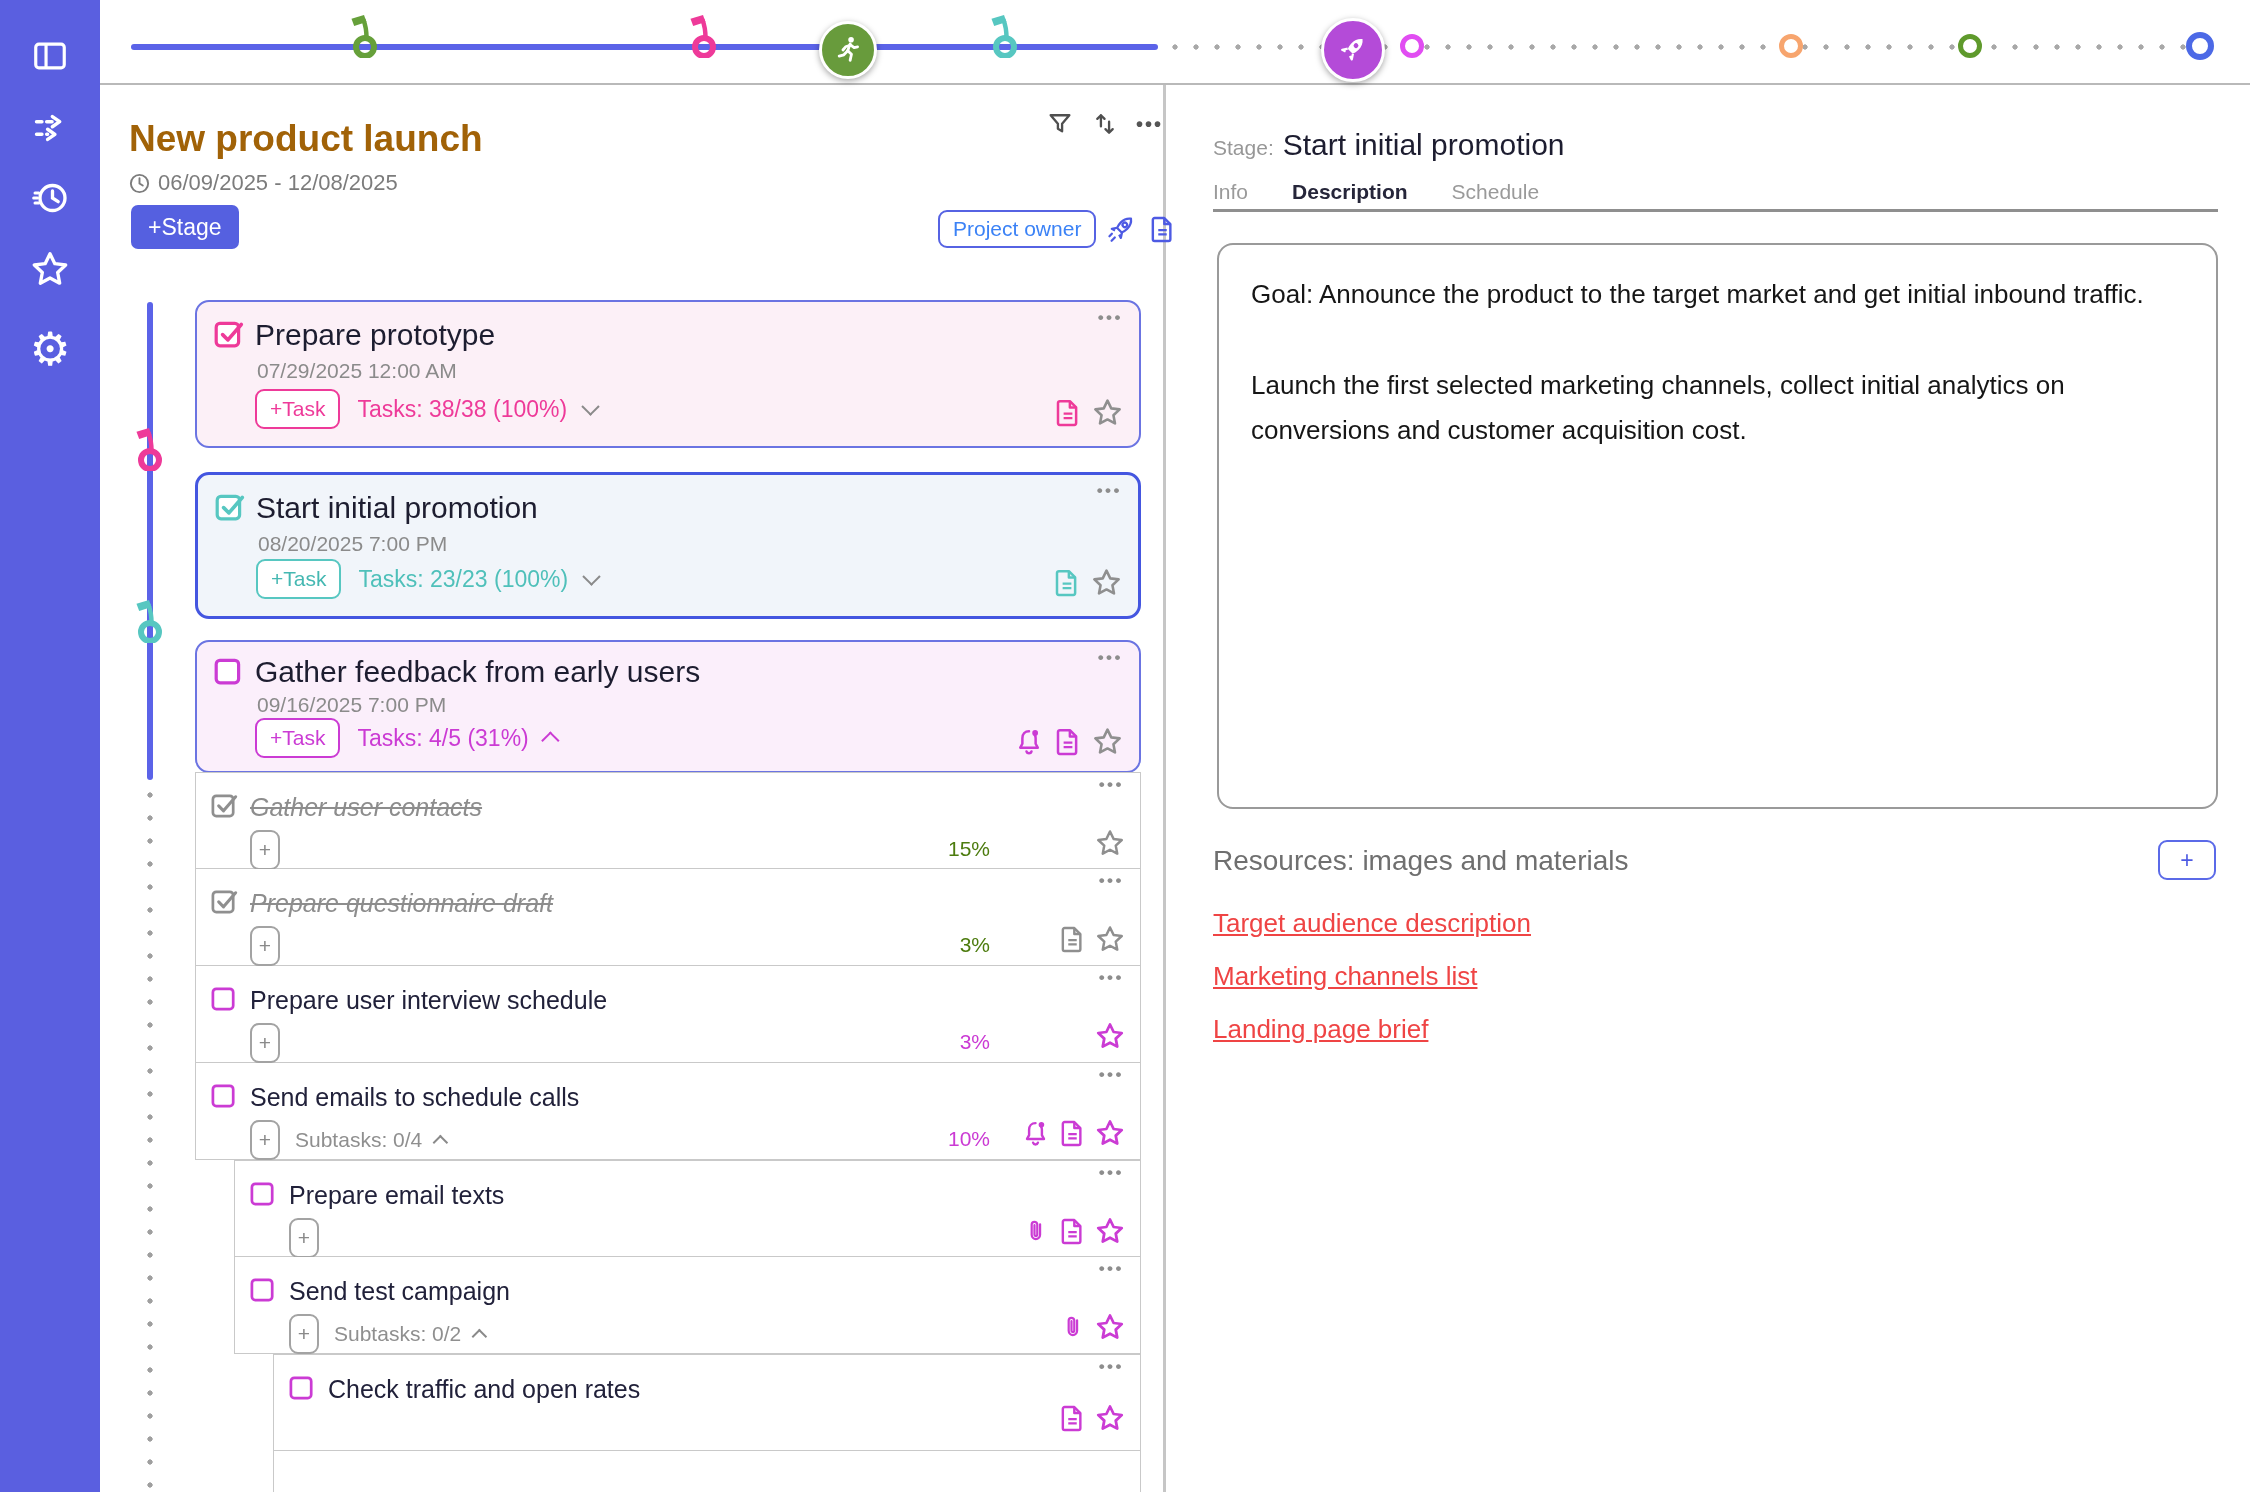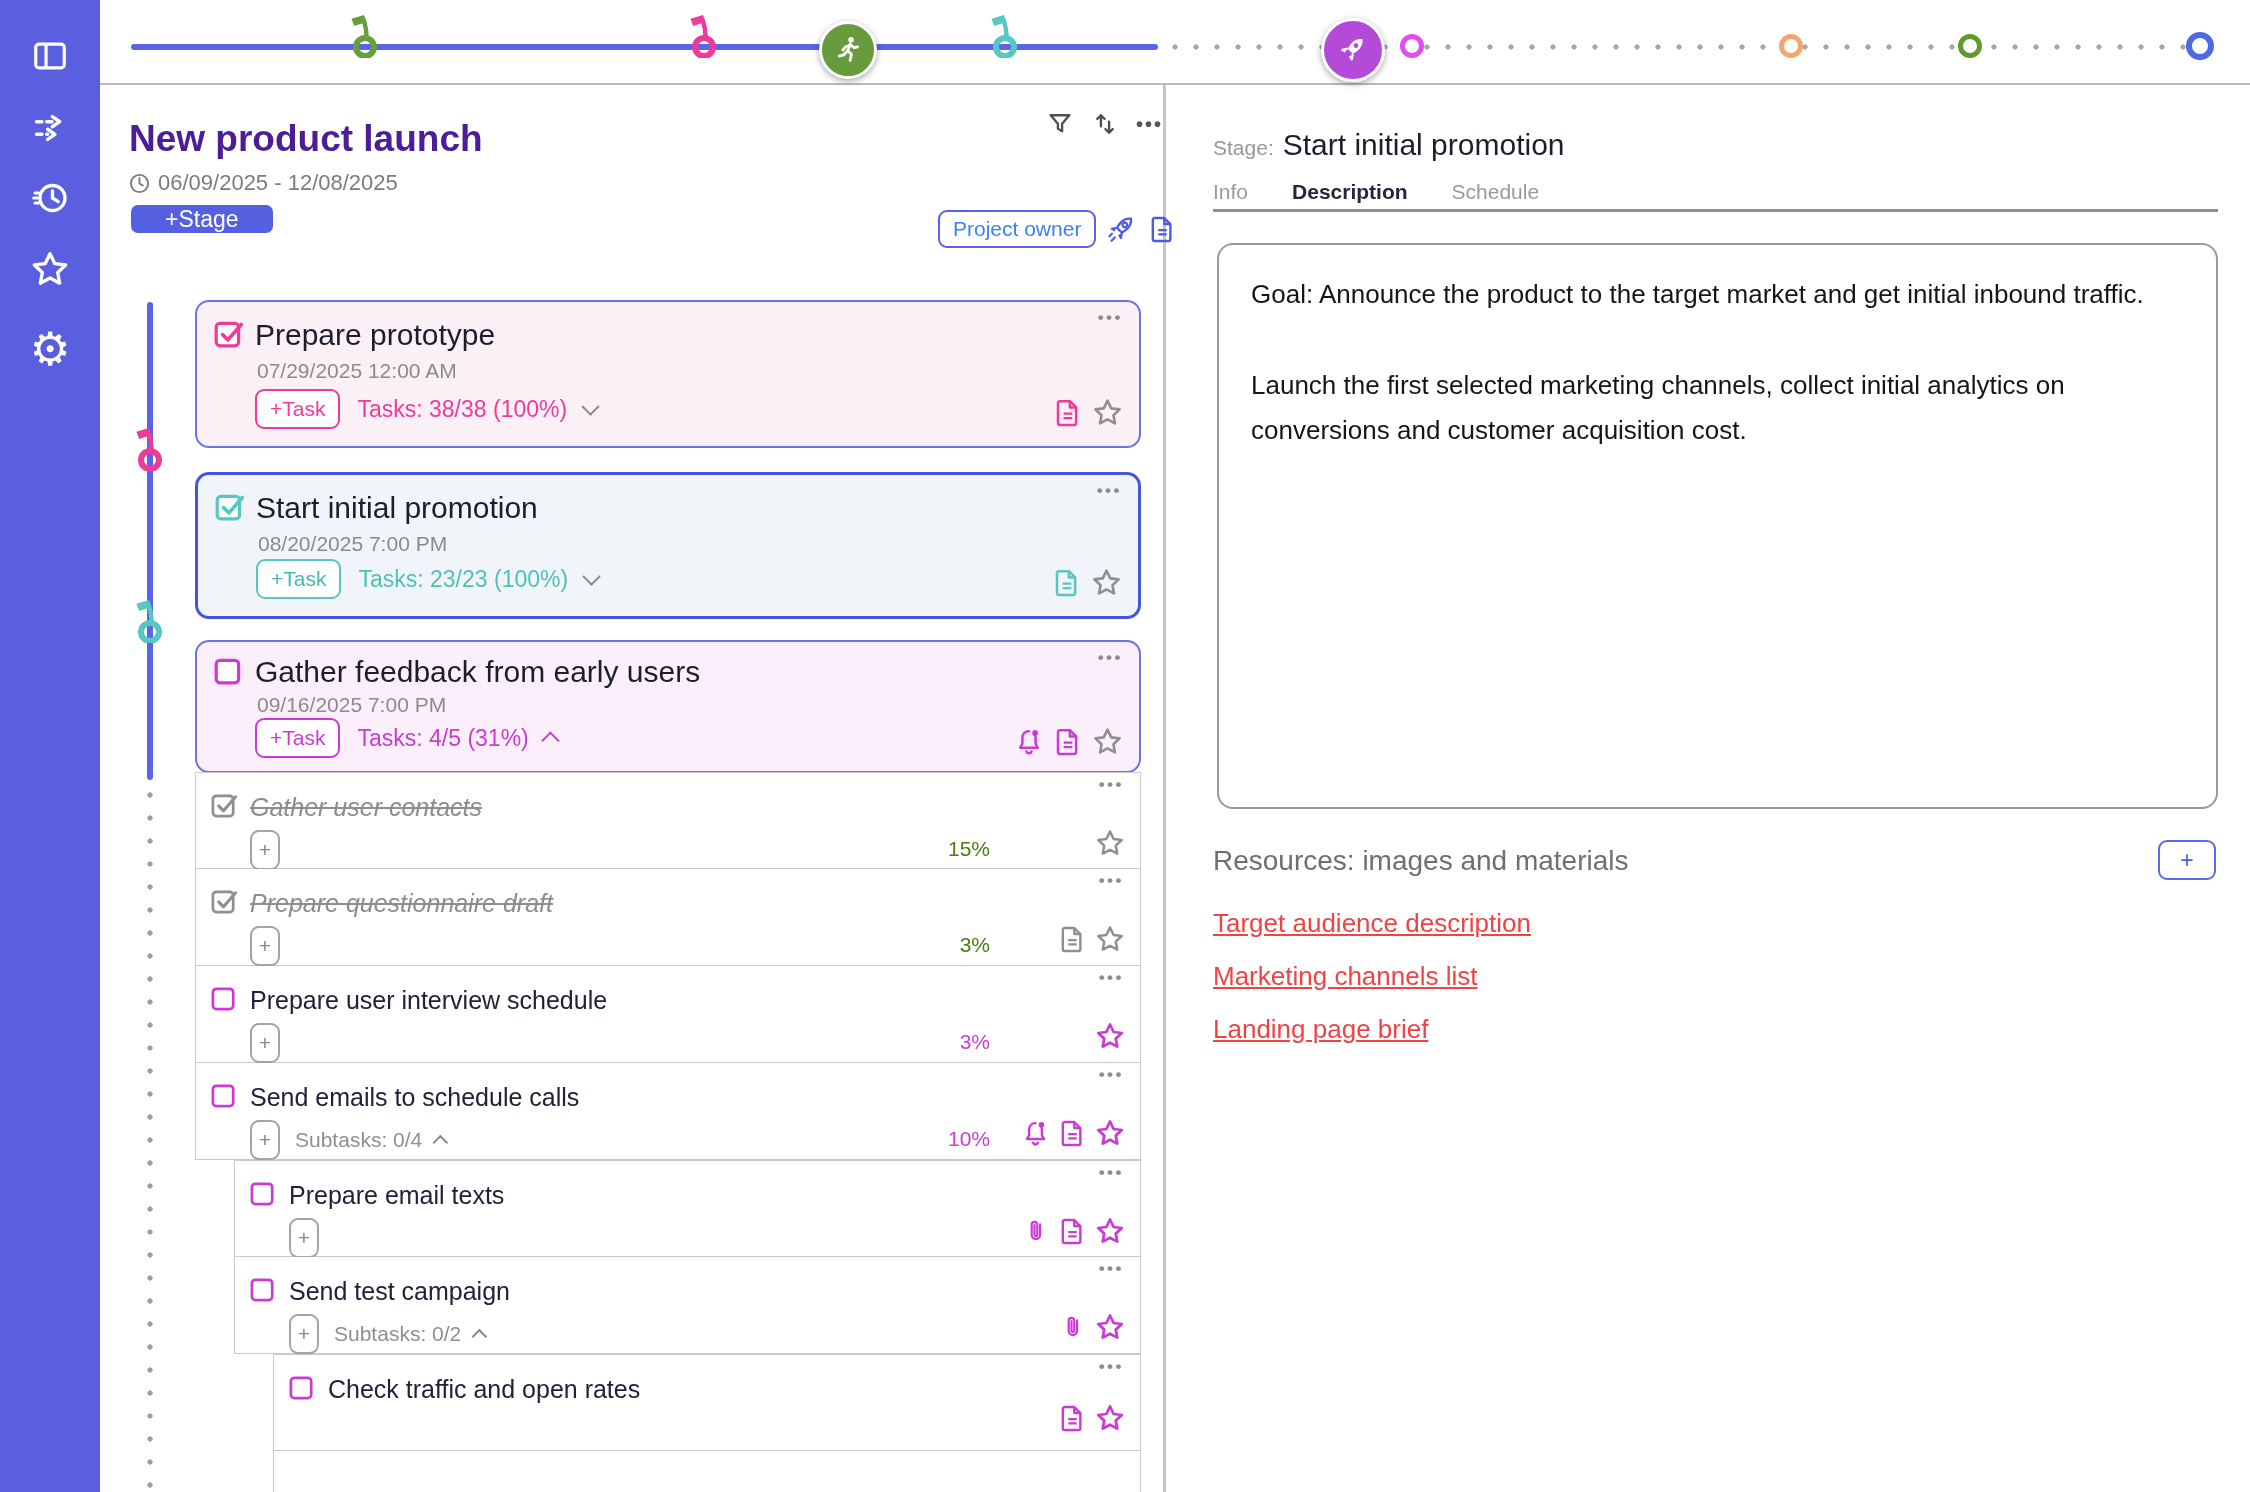--- a/index.html
+++ b/index.html
@@ -24,24 +24,24 @@
   .rail-solid{position:absolute;left:147px;top:302px;width:6px;height:478px;border-radius:3px;background:#5b63e8;}
   .rail-dots{position:absolute;left:147px;top:792px;width:6px;height:700px;
            background-image:radial-gradient(circle 2.6px at 3px 3px,#9f9f9f 97%,transparent);
            background-size:6px 23px;background-repeat:repeat-y;}
   .flagpin{position:absolute;width:34px;height:46px;}
   .badge{position:absolute;border-radius:50%;border:3px solid #fff;box-shadow:0 2px 6px rgba(0,0,0,.35);
          display:flex;align-items:center;justify-content:center;}
   .ring{position:absolute;border-radius:50%;background:#fff;}
 
   
-  .proj-title{position:absolute;left:129px;top:118px;font-size:37px;font-weight:600;color:#4c1d95;}
+  .proj-title{position:absolute;left:129px;top:118px;font-size:37px;font-weight:600;color:#a16207;}
   .proj-dates{position:absolute;left:128px;top:170px;display:flex;align-items:center;gap:7px;
               color:#7c7c7c;font-size:22px;}
-  .stage-btn{position:absolute;left:131px;top:205px;height:28px;padding:0 34px;background:#5560e0;
+  .stage-btn{position:absolute;left:131px;top:205px;height:44px;padding:0 17px;background:#5560e0;
              color:#fff;font-size:23px;font-weight:500;border:none;border-radius:7px;display:flex;align-items:center;}
   .hdr-icons{position:absolute;left:1046px;top:110px;display:flex;align-items:center;gap:17px;color:#555;}
   .hdr-dots{font-size:20px;letter-spacing:2px;color:#555;font-weight:700;}
   .owner-row{position:absolute;left:938px;top:210px;display:flex;align-items:center;gap:10px;}
   .owner-chip{border:2px solid #5663e3;border-radius:9px;padding:5px 13px;color:#3b82f6;font-size:21px;background:#fff;}
 
   
   .card{position:absolute;left:195px;width:946px;box-sizing:border-box;border-radius:14px;}
   .card.c1{top:300px;height:148px;background:#fcf0f7;border:2px solid #6b74e2;}
   .card.c2{top:472px;height:147px;background:#f1f5fa;border:3px solid #4456e0;}

